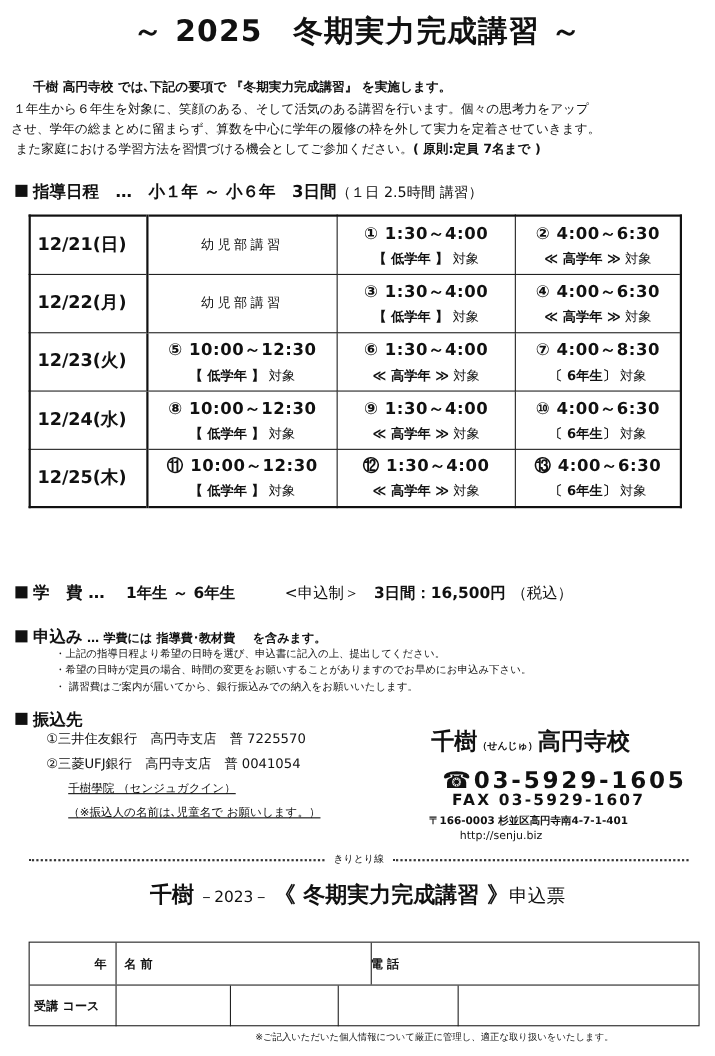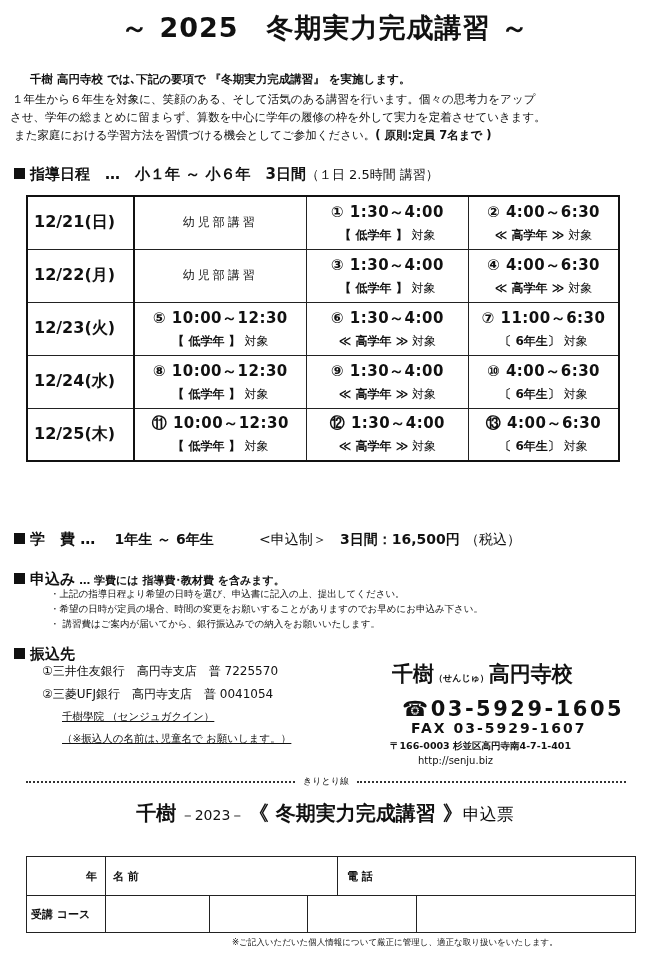--- a/index.html
+++ b/index.html
@@ -115,21 +115,21 @@
         <td class="date">12/23(火)</td>
         <td class="c1">
           <div class="slot-time">⑤ 10:00～12:30</div>
           <div class="slot-target"><span class="grp">【 低学年 】</span> <span>対象</span></div>
         </td>
         <td class="c2">
           <div class="slot-time">⑥ 1:30～4:00</div>
           <div class="slot-target"><span class="grp">≪ 高学年 ≫</span> <span>対象</span></div>
         </td>
         <td class="c3">
-          <div class="slot-time">⑦  11:00～6:30</div>
+          <div class="slot-time">⑦  4:00～8:30</div>
           <div class="slot-target"><span class="grp">〔 6年生〕</span> <span>対象</span></div>
         </td>
       </tr>
       <tr>
         <td class="date">12/24(水)</td>
         <td class="c1">
           <div class="slot-time">⑧ 10:00～12:30</div>
           <div class="slot-target"><span class="grp">【 低学年 】</span> <span>対象</span></div>
         </td>
         <td class="c2">
@@ -161,21 +161,21 @@
 
 <div class="abs sec-head fee">
   <span class="sq"></span><span>学　費 …</span>
   <span class="mid" style="margin-left:14px;">1年生 ～ 6年生</span>
   <span class="mid" style="margin-left:40px; font-weight:normal;">&lt;申込制＞</span>
   <span class="mid" style="margin-left:8px;">3日間：16,500円</span>
   <span class="tax">（税込）</span>
 </div>
 
 <div class="abs sec-head apply">
-  <span class="sq"></span><span>申込み</span><span class="note" style="font-weight:bold;"> … 学費には </span><span class="note" style="font-weight:bold;">指導費･教材費</span><span class="note" style="font-weight:bold;"> を含みます。</span>
+  <span class="sq"></span><span>申込み</span><span class="note" style="font-weight:bold;"> … 学費には </span><span class="note" style="font-weight:bold;">指導費･教材費</span><span class="note" style="font-weight:bold;padding-left:12px;"> を含みます。</span>
 </div>
 <div class="abs apply-bullet" style="top:588px;">・上記の指導日程より希望の日時を選び、申込書に記入の上、提出してください。</div>
 <div class="abs apply-bullet" style="top:603px;">・希望の日時が定員の場合、時間の変更をお願いすることがありますのでお早めにお申込み下さい。</div>
 <div class="abs apply-bullet" style="top:618px;">・ 講習費はご案内が届いてから、銀行振込みでの納入をお願いいたします。</div>
 
 <div class="abs sec-head bank">
   <span class="sq"></span><span>振込先</span>
 </div>
 <div class="abs bank-line" style="top:663px;">①三井住友銀行　高円寺支店　普 7225570</div>
 <div class="abs bank-line" style="top:686px;">②三菱UFJ銀行　高円寺支店　普 0041054</div>
@@ -203,21 +203,21 @@
 <div class="form">
   <div class="row1">
     <div class="cell" style="left:0; width:78px; justify-content:flex-end; padding-right:8px;">
         <span>年</span>
       </div>
     <div class="vline" style="left:78px;"></div>
     <div class="cell" style="left:78px; width:232px; padding-left:8px;">
         <span>名 前</span>
       </div>
     <div class="vline" style="left:310px;"></div>
-    <div class="cell" style="left:310px; width:300px; padding-left:10px;">
+    <div class="cell" style="left:310px; width:300px; padding-left:0;">
         <span>電 話</span>
       </div>
   </div>
   <div class="row2">
     <div class="cell" style="left:0; width:78px; padding-left:4px;">
         <span>受講 コース</span>
       </div>
     <div class="vline" style="left:78px;"></div>
     <div class="cell" style="left:78px; width:104px;"></div>
     <div class="vline" style="left:182px;"></div>

